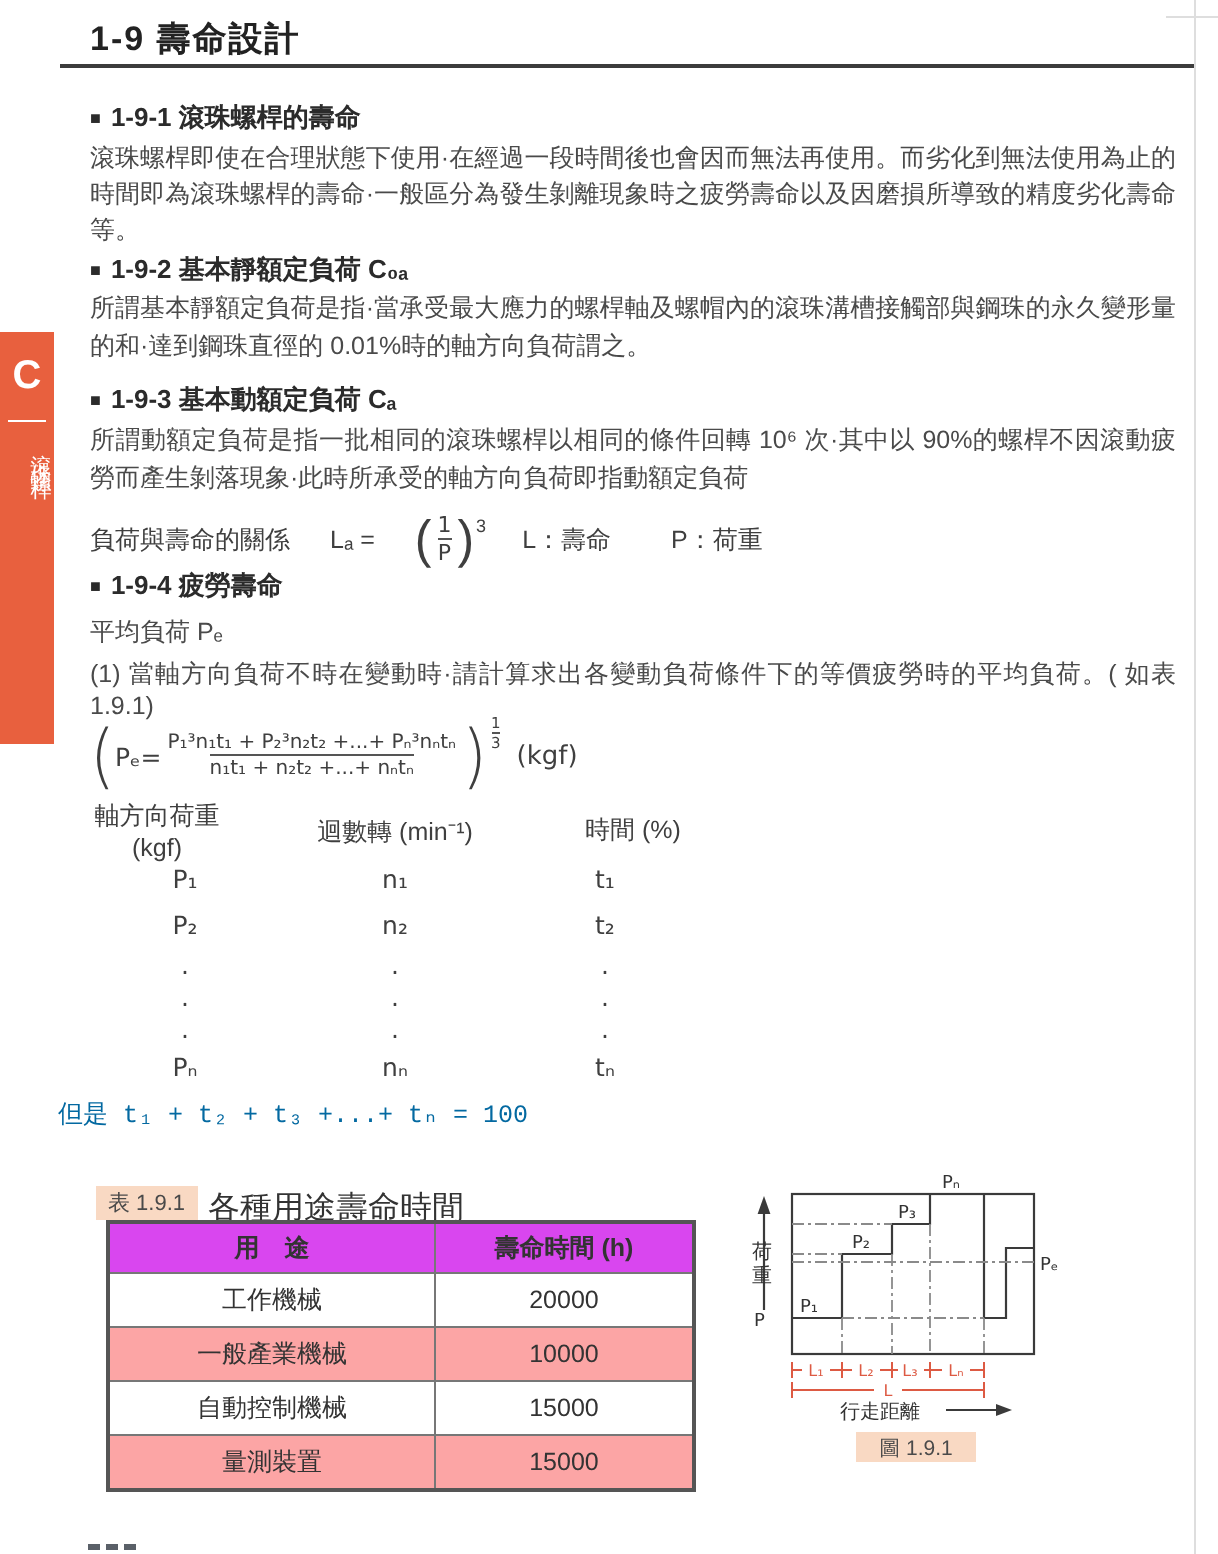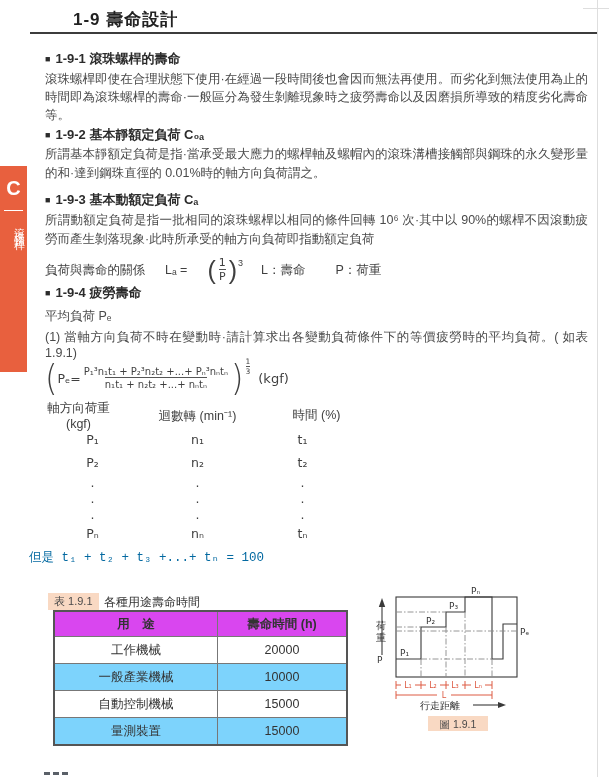--- a/index.html
+++ b/index.html
@@ -1,19 +1,19 @@
 <!DOCTYPE html>
 <html><head>
 <meta charset="utf-8">
 <style>
   html,body{margin:0;padding:0;background:#fff;}
   .page{position:relative;width:609px;height:777px;background:#ffffff;overflow:hidden;
         font-family:"Liberation Sans",sans-serif;color:#444;}
   
-  .h1{position:absolute;left:45px;top:8px;font-size:17px;font-weight:bold;color:#222;letter-spacing:1px;margin-left:28px;}
+  .h1{position:absolute;left:45px;top:8px;font-size:17px;font-weight:bold;color:#222;letter-spacing:1px;}
   .h1-rule{position:absolute;left:30px;top:32px;width:567px;height:0;border-top:2px solid #3c3c3c;}
   .edge-v{position:absolute;left:597px;top:0;width:1px;height:777px;background:#dedede;}
   .edge-h{position:absolute;left:583px;top:8px;width:26px;height:1px;background:#dedede;}
   
   .sidebar{position:absolute;left:0;top:166px;width:27px;height:206px;background:#e8603e;}
   .sidebar-letter{width:27px;height:44px;display:flex;align-items:center;justify-content:center;
                   color:#fff;font-size:20px;font-weight:bold;}
   .sidebar-divider{margin:0 4px;height:0;border-top:1px solid #ffffff;}
   .sidebar-label{margin-top:8px;display:flex;justify-content:center;color:#fff;font-size:10.5px;
                  writing-mode:vertical-rl;text-orientation:upright;letter-spacing:4px;width:27px;}
@@ -49,27 +49,27 @@
   .vars-row.hdr{height:25px;font-family:"Liberation Sans",sans-serif;gap:45px;}
   .vars-row.dots{height:16px;}
   .vc1{width:95px;text-align:center;}
   .vc2{width:115px;text-align:center;}
   .vc3{width:95px;text-align:center;}
   .note{position:absolute;left:29px;top:549px;font-size:12.5px;color:#0369a1;
         font-family:Liberation Mono, monospace;}
   
   .tbl-tag{position:absolute;left:48px;top:593px;background:#f9d9c3;color:#4a4a4a;font-size:11px;
            padding:1px 6px;}
-  .tbl-caption{position:absolute;left:104px;top:594px;font-size:12px;color:#333;}
+  .tbl-caption{position:absolute;left:104px;top:594px;font-size:16px;color:#333;}
   table.life{position:absolute;left:53px;top:610px;border-collapse:collapse;border:2px solid #555;
              font-size:12.5px;color:#333;}
   table.life th{background:#d946ef;border:1px solid #777;width:160px;height:22px;font-weight:bold;}
   table.life th.c2{width:126px;}
   table.life td{border:1px solid #777;height:24px;text-align:center;margin-top:21px;}
-  table.life tr.alt td{background:#7dd3fc;}
+  table.life tr.alt td{background:#fca5a5;}
   
   .figure{position:absolute;left:375px;top:583px;}
   .fig-line{stroke:#3a3a3a;stroke-width:1.1;fill:none;}
   .fig-dd{stroke:#8a8a8a;stroke-width:0.9;fill:none;stroke-dasharray:6 2 1.5 2;}
   .fig-red{stroke:#dd5a43;stroke-width:1;fill:none;}
   .fig-txt{fill:#333;font-family:"DejaVu Sans",sans-serif;font-size:9px;}
   .fig-txt-red{fill:#dd5a43;font-family:"DejaVu Sans",sans-serif;font-size:8px;}
   .fig-txt-cjk{fill:#333;font-family:"Liberation Sans",sans-serif;font-size:10px;}
   
   .pagenum{position:absolute;left:44px;top:772px;display:flex;gap:3px;}

